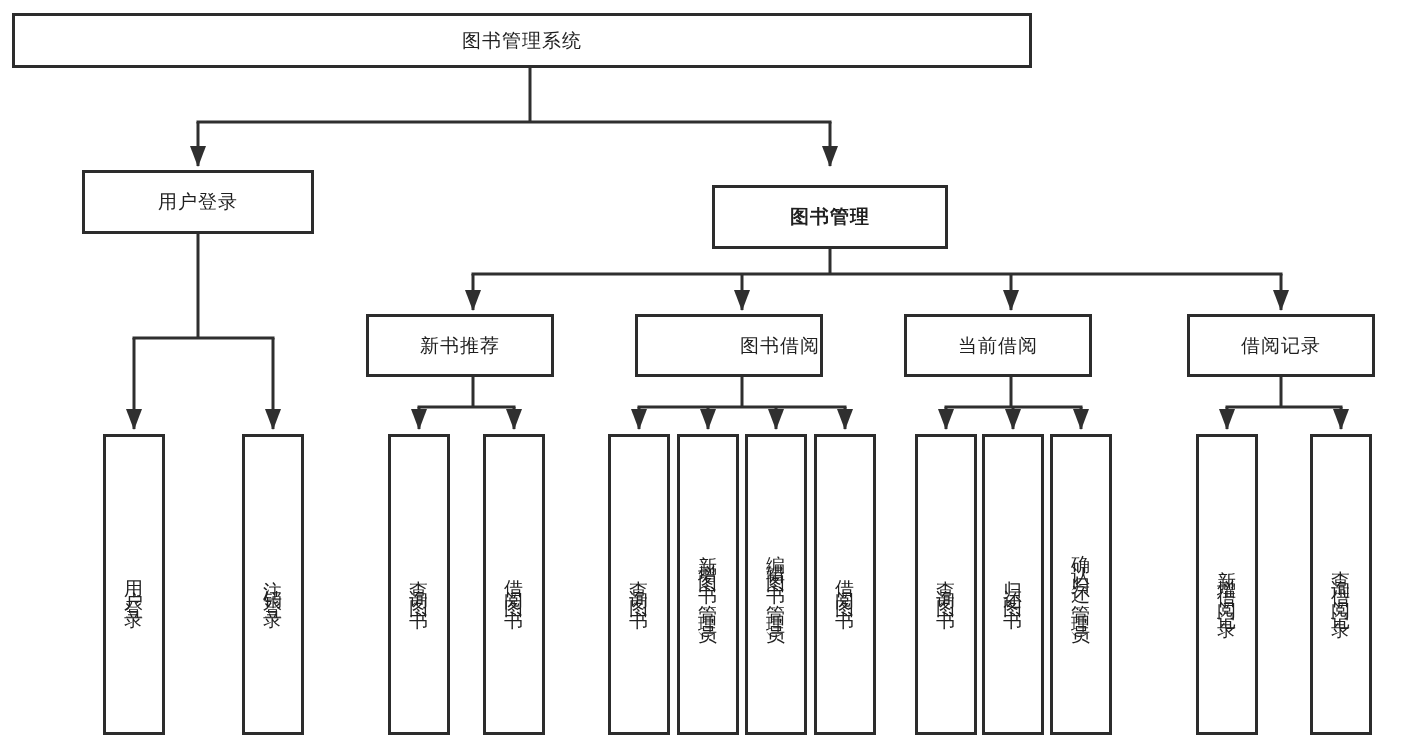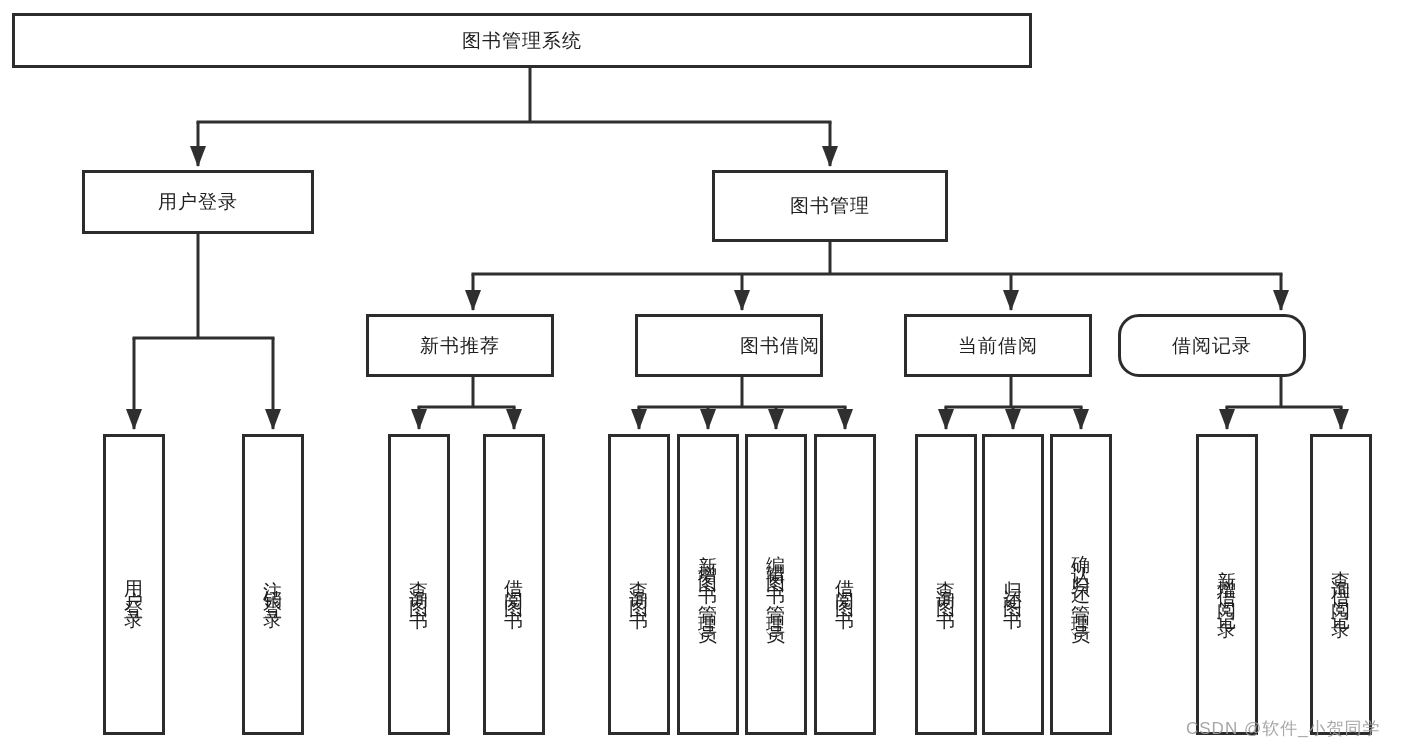--- a/index.html
+++ b/index.html
@@ -96,34 +96,34 @@
     <line x1="1341" y1="407" x2="1341" y2="429" marker-end="url(#arw)"></line>
   </svg>
 
   <div class="node" style="left:12px;top:13px;width:1020px;height:55px;">
     <span>图书管理系统</span>
   </div>
 
   <div class="node" style="left:82px;top:170px;width:232px;height:64px;">
     <span>用户登录</span>
   </div>
-  <div class="node" style="left:712px;top:170px;width:236px;height:72px;">
+  <div class="node" style="left:712px;top:185px;width:236px;height:64px;font-weight:bold;">
     <span>图书管理</span>
   </div>
 
   <div class="node lvl2" style="left:366px;">
     <span>新书推荐</span>
   </div>
   <div class="node lvl2" style="left:635px;justify-content:flex-end;">
     <span>图书借阅</span>
   </div>
   <div class="node lvl2" style="left:904px;">
     <span>当前借阅</span>
   </div>
-  <div class="node lvl2" style="left:1118px;border-radius:21px;">
+  <div class="node lvl2" style="left:1187px;">
     <span>借阅记录</span>
   </div>
 
   <div class="node leaf" style="left:103px;">
     <span>用户登录</span>
   </div>
   <div class="node leaf" style="left:242px;">
     <span>注销登录</span>
   </div>
 
@@ -157,15 +157,14 @@
     <span>确认归还（管理员）</span>
   </div>
 
   <div class="node leaf" style="left:1196px;">
     <span>新增借阅记录</span>
   </div>
   <div class="node leaf" style="left:1310px;">
     <span>查询借阅记录</span>
   </div>
 
-  <div class="watermark">CSDN @软件_小贺同学</div>
 
 </div>
 
 </body></html>

